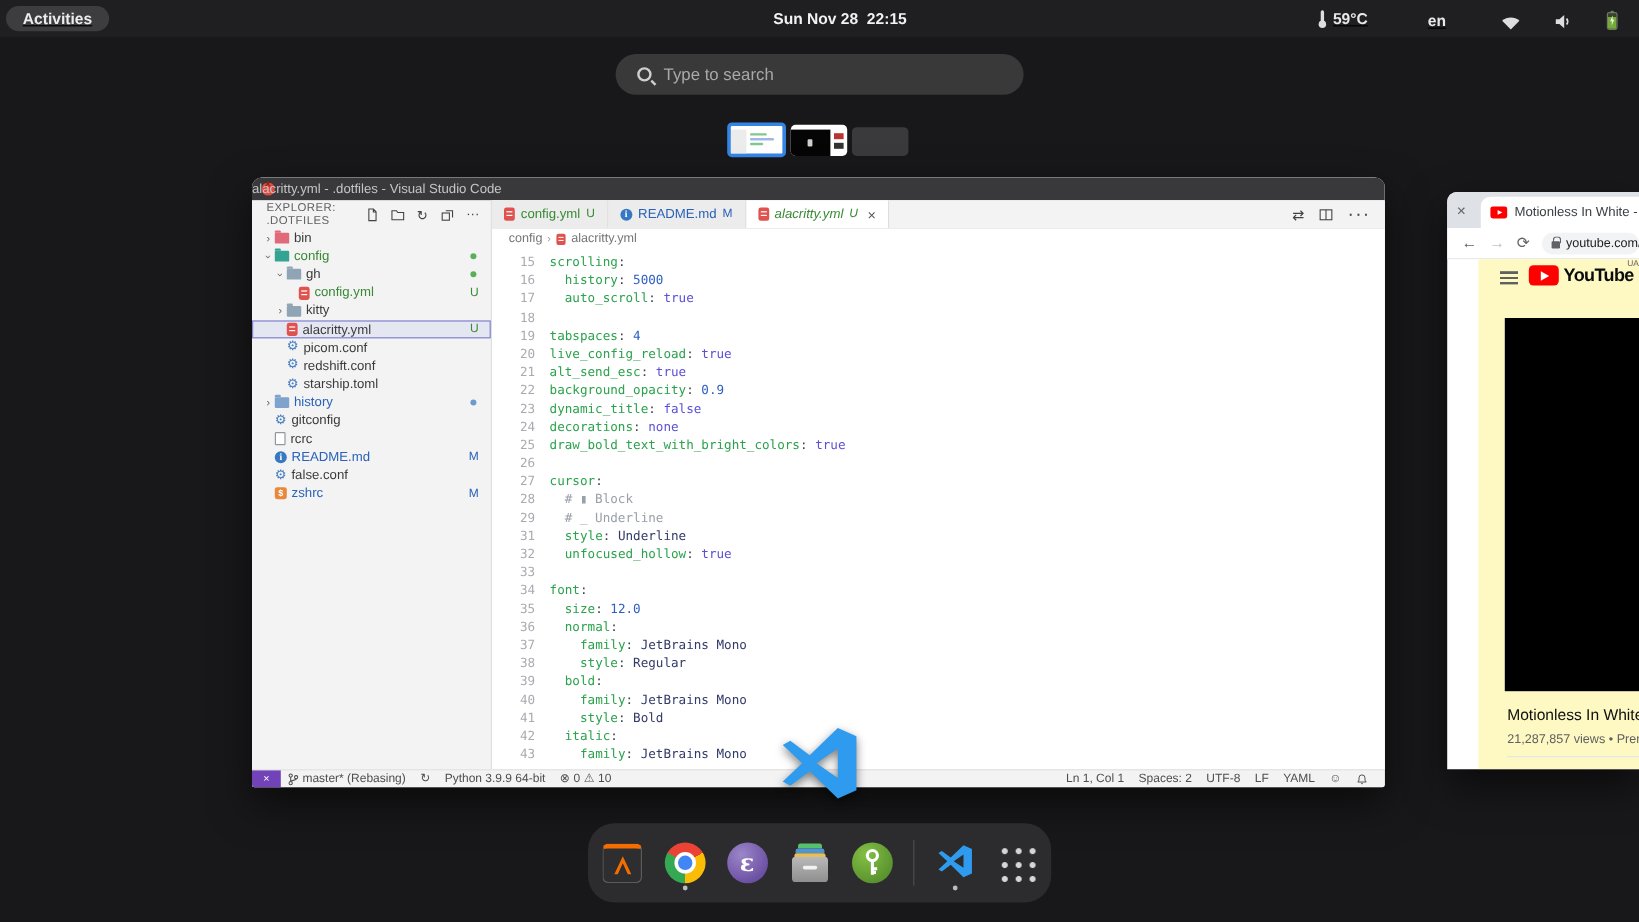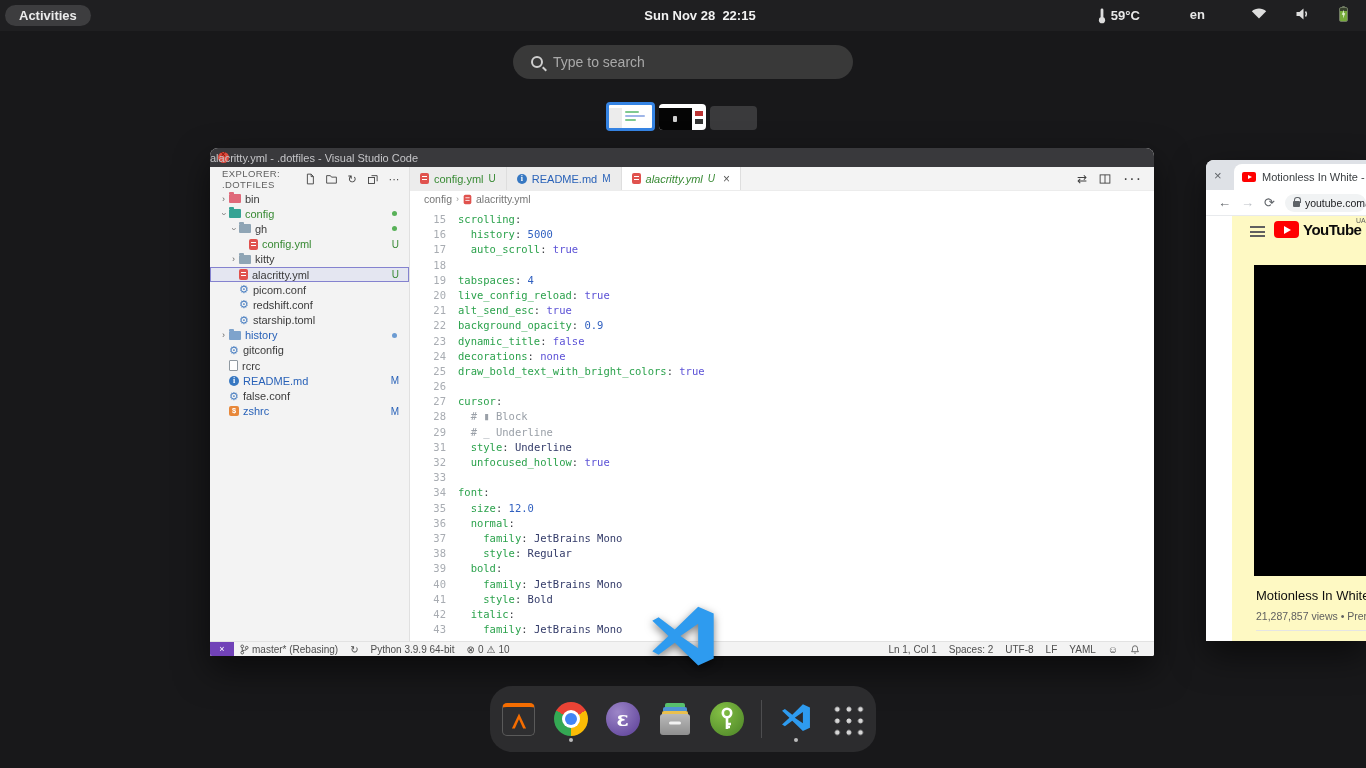--- a/index.html
+++ b/index.html
@@ -1,24 +1,24 @@
 <!DOCTYPE html>
 <html><head>
 <meta charset="utf-8">
 <style>
   * { margin:0; padding:0; box-sizing:border-box; }
   html,body { width:1366px; height:768px; overflow:hidden; }
   body { background:#18181a; font-family:"Liberation Sans",sans-serif; position:relative; }
 
   
-  #topbar { position:absolute; top:0; left:0; width:1366px; height:31px; background:#1f1f21; display:flex; align-items:center; }
+  #topbar { position:absolute; top:0; left:0; width:1366px; height:31px; background:#1f1f21; display:flex; align-items:center;text-decoration:underline; }
   #activities { margin-left:5px; background:#3d3d3f; color:#ececec; font-size:13px; font-weight:bold;
     padding:3px 14px; border-radius:11px; }
   #clock { position:absolute; left:0; right:0; text-align:center; color:#f2f2f2; font-size:13px; font-weight:bold; white-space:pre;padding-left:34px; }
-  #tb-right { margin-left:auto; display:flex; align-items:flex-start; gap:28px; padding-right:18px; z-index:2; }
+  #tb-right { margin-left:auto; display:flex; align-items:flex-end; gap:28px; padding-right:18px; z-index:2; }
   .tb-txt { color:#e8e8e8; font-size:13px; font-weight:bold; }
   #tb-temp-group{ display:flex; align-items:center; gap:4px; }
   #tb-layout { margin:0 18px 0 22px; }
   .batt { width:9px; height:15px; border:1px solid #6f7a62; border-radius:2px; position:relative;
     background:linear-gradient(to top,#76ab3a 0 78%,#37412d 78%); }
   .batt::before { content:""; position:absolute; left:30%; top:-2px; width:40%; height:2px; background:#6f7a62; border-radius:1px; }
   .batt::after { content:""; position:absolute; inset:2px 1px; clip-path:polygon(60% 0,15% 58%,45% 58%,40% 100%,85% 42%,55% 42%); background:#e8f4d8; }
 
   
   #searchbar { position:absolute; left:513px; top:45px; width:340px; height:34px; background:#393939;

